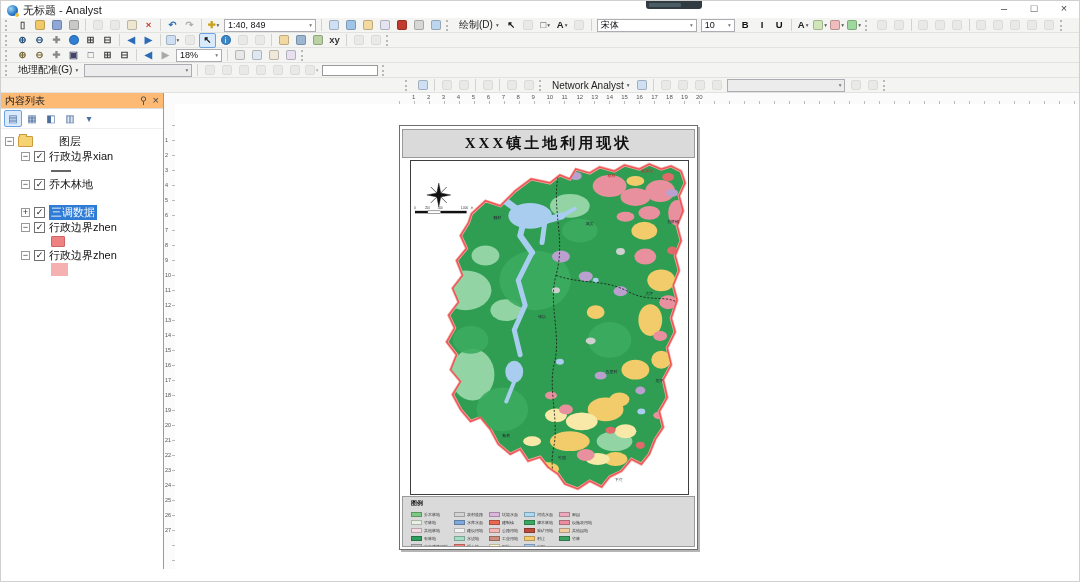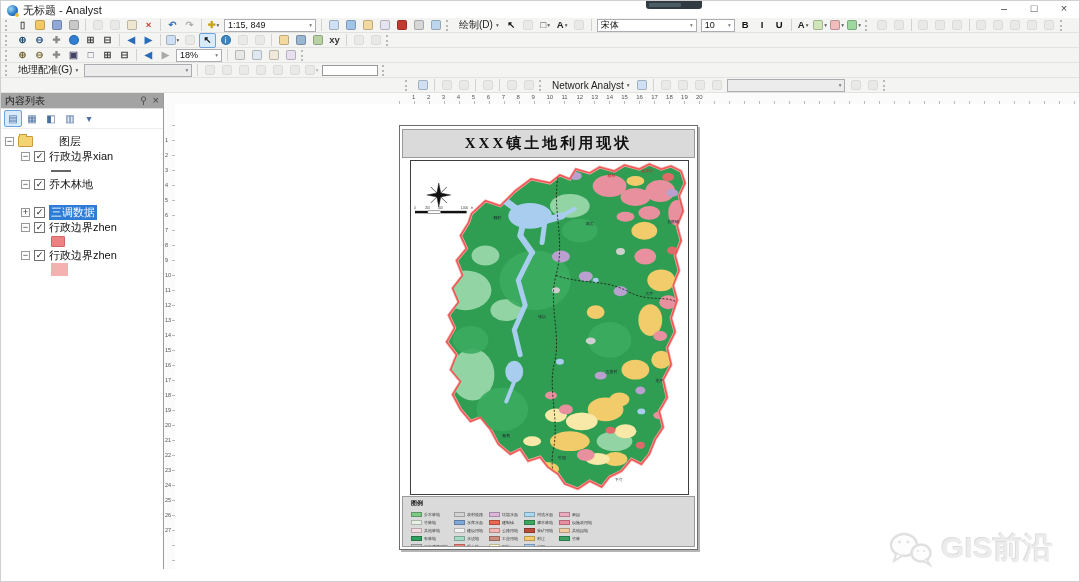--- a/index.html
+++ b/index.html
@@ -29,21 +29,21 @@
   .tbi.act{border:1px solid #6aa3e0;background:#d9eafc;}
   .dd{font-size:5.5px;color:#555;margin-left:1px;}
   .tbcombo{height:13px;background:#fff;border:1px solid #abadb3;display:flex;align-items:center;justify-content:space-between;padding:0 3px;font-size:9px;color:#111;margin:0 2px;box-sizing:border-box;}
   .tbcombo.dis{background:#ececec;color:#999;}
   .tbcombo .dd{color:#777;}
   .tblbl{font-size:10px;color:#222;margin:0 4px;display:flex;align-items:center;gap:2px;white-space:nowrap;}
   .tbinput{height:11px;background:#fff;border:1px solid #999;margin:0 2px;box-sizing:border-box;}
   
   .main{display:flex;height:476px;}
   .toc{width:162px;background:#fff;border-right:1px solid #9b9b9b;display:flex;flex-direction:column;}
-  .toc-hd{height:15px;background:#a3a3a3;border-bottom:1px solid #ddd;display:flex;align-items:center;justify-content:space-between;padding:0 4px;}
+  .toc-hd{height:15px;background:#fdba74;border-bottom:1px solid #ddd;display:flex;align-items:center;justify-content:space-between;padding:0 4px;}
   .toc-hd span.t{font-size:10px;color:#222;}
   .toc-hd-btns{display:flex;align-items:center;gap:5px;}
   .toc-x{font-size:11px;color:#444;line-height:1;}
   .toc-tools{height:19px;display:flex;align-items:center;gap:1px;padding:0 3px;border-bottom:1px solid #eee;}
   .toct{width:16px;height:15px;display:flex;align-items:center;justify-content:center;font-size:10px;color:#4a6ea0;border:1px solid transparent;border-radius:2px;}
   .toct.act{border-color:#6aa3e0;background:#d9eafc;}
   #toc-tree{padding:5px 2px 0 4px;font-size:11px;color:#111;}
   .trow{display:flex;align-items:center;height:15px;gap:4px;}
   .symrow{height:13px;display:flex;align-items:center;}
   .exp{width:9px;height:9px;border:1px solid #999;background:#fff;font-size:9px;line-height:7px;text-align:center;color:#333;flex:none;box-sizing:border-box;}
@@ -129,21 +129,21 @@
         </span>
         <span class="tbi dis">
           <span class="g" style="color: rgb(68, 68, 68);">↷</span>
         </span>
         <span class="tbsep"></span>
         <span class="tbi">
           <span class="g" style="color: rgb(202, 162, 26);">✚</span>
           <span class="dd">▾</span>
         </span>
         <span class="tbcombo" style="width: 92px;">
-          <span class="val">1:15, 849</span>
+          <span class="val">1:40, 849</span>
           <span class="dd">▾</span>
         </span>
         <span class="tbsep"></span>
         <span class="tbi">
           <span class="blk" style="background: rgb(207, 224, 245);"></span>
         </span>
         <span class="tbi">
           <span class="blk" style="background: rgb(159, 196, 232);"></span>
         </span>
         <span class="tbi">
@@ -796,26 +796,13 @@
                   </div><div class="lrow">
                     <span class="sw" style="background: rgb(60, 162, 99);"></span>
                     <span class="lt">竹林</span>
                   </div></div></div>
           </div>
         </div>
       </div>
     </div>
   </div>
 
-  <div class="watermark">
-    <svg class="wxicon" width="46" height="38" viewBox="0 0 46 38">
-      <ellipse cx="17" cy="15" rx="13" ry="11" fill="#fdfdfd" stroke="#e0e0e0" stroke-width="2.4"></ellipse>
-      <path d="M9,24 L7,31 L15,26" fill="#fdfdfd" stroke="#e0e0e0" stroke-width="2"></path>
-      <ellipse cx="34" cy="23" rx="9.5" ry="8.5" fill="#fdfdfd" stroke="#e0e0e0" stroke-width="2.4"></ellipse>
-      <path d="M40,30 L43,35 L36,31" fill="#fdfdfd" stroke="#e0e0e0" stroke-width="2"></path>
-      <circle cx="12.5" cy="12" r="1.4" fill="#e0e0e0"></circle>
-        <circle cx="21" cy="12" r="1.4" fill="#e0e0e0"></circle>
-      <circle cx="31" cy="21" r="1.1" fill="#e0e0e0"></circle>
-        <circle cx="37" cy="21" r="1.1" fill="#e0e0e0"></circle>
-    </svg>
-    <span>GIS前沿</span>
-  </div>
 </div>
 
 </body></html>

